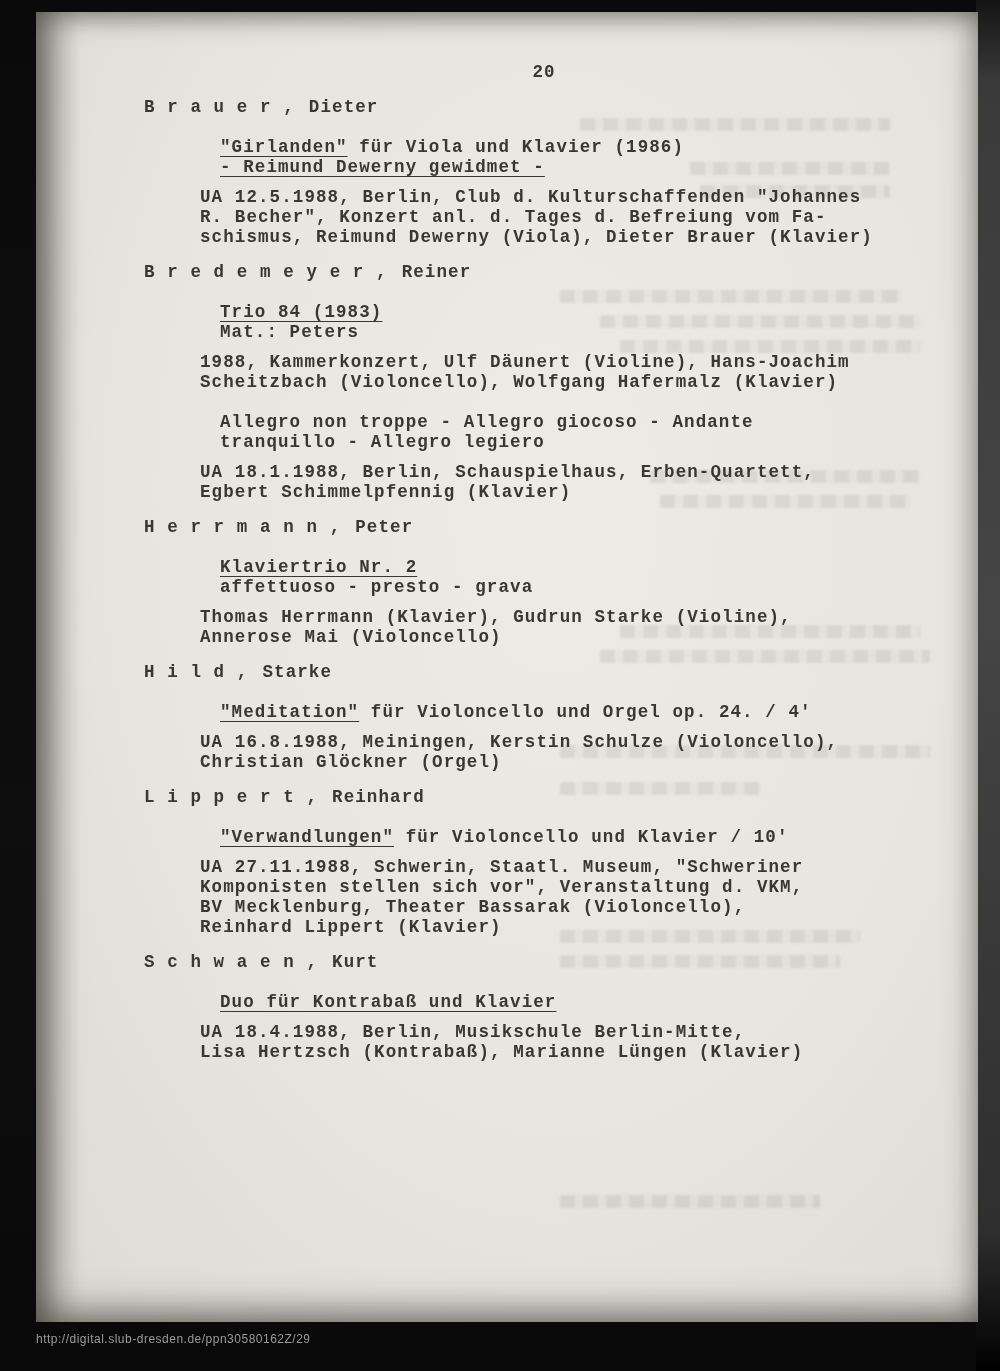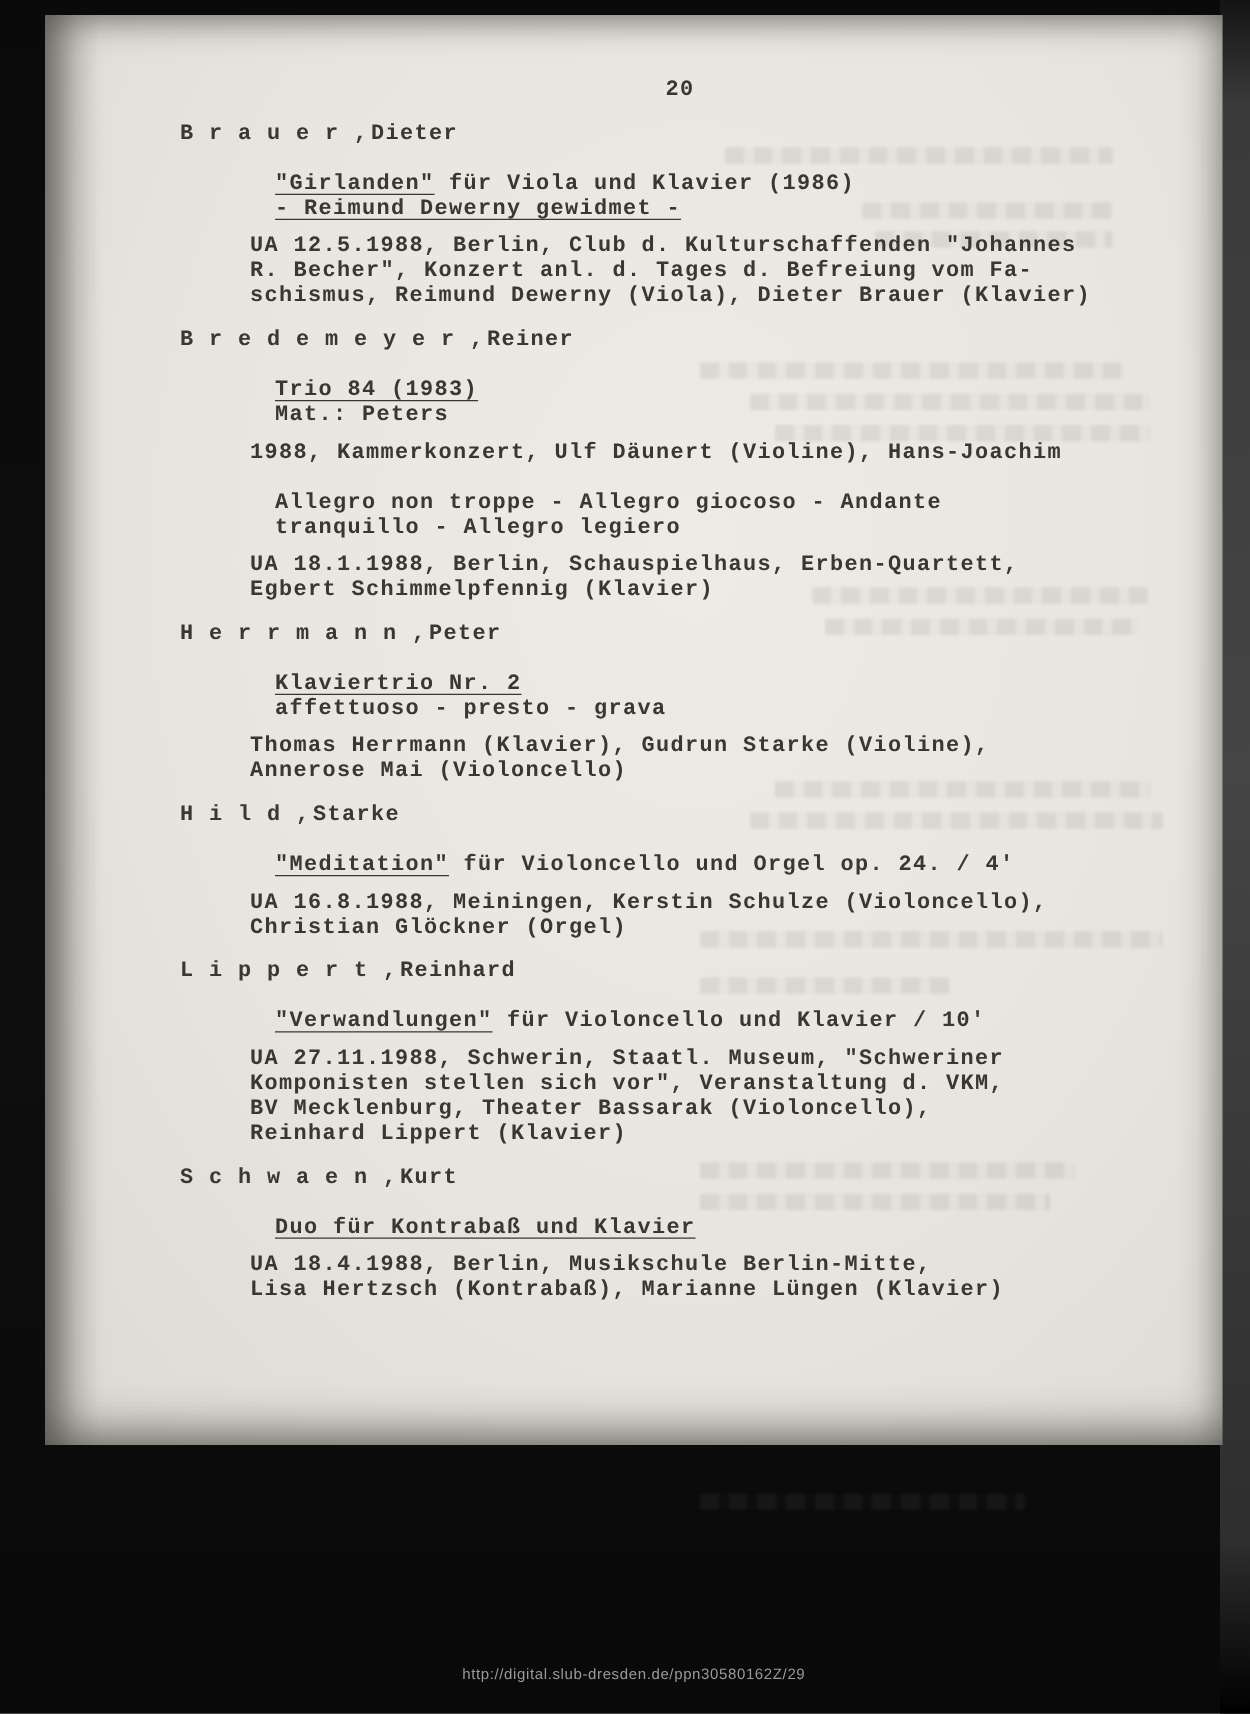--- a/index.html
+++ b/index.html
@@ -6,21 +6,21 @@
   body {
     width:1000px; height:1371px; position:relative; overflow:hidden;
     background:linear-gradient(180deg,#0a0a0a 0%, #0e0e0e 60%, #090909 100%);
     font-family:"Liberation Mono","DejaVu Sans Mono",monospace;
   }
   .right-strip {
     position:absolute; top:0; right:0; width:24px; height:100%;
     background:linear-gradient(180deg,#141414 0%, #3a3a3a 6%, #454545 45%, #2e2e2e 90%, #000 100%);
   }
   .scan-page {
-    position:absolute; left:36px; top:12px; width:942px; height:1144px;
+    position:absolute; left:36px; top:12px; width:942px; height:1310px;
     background:radial-gradient(ellipse at 55% 38%, #edebe6 0%, #e7e5e0 55%, #dcdad3 100%);
     box-shadow:
       inset 28px 0 34px -16px rgba(55,55,50,.55),
       inset -20px 0 28px -12px rgba(80,80,72,.40),
       inset 0 20px 26px -14px rgba(70,70,62,.50),
       inset 0 -28px 34px -16px rgba(55,55,50,.55);
   }
   .gutter-shadow {
     position:absolute; left:0; top:0; width:44px; height:100%;
     background:linear-gradient(90deg, rgba(90,88,80,.45) 0%, rgba(120,118,110,.18) 55%, rgba(120,118,110,0) 100%);
@@ -33,27 +33,27 @@
   }
   .content {
     position:absolute; left:108px; top:50px; width:800px;
     font-size:17.5px; line-height:20px; letter-spacing:1.1px;
     font-weight:bold; color:#3a3733;
   }
   .content p, .content h2, .content div.pagenum { margin:0; padding:0; font-size:inherit; font-weight:inherit; }
   .pagenum { text-align:center; margin-bottom:38px; }
   .entry { margin-top:15px; }
   .composer { letter-spacing:1.1px; }
-  .firstname { margin-left:2px; }
+  .firstname { margin-left:14px; }
   .head { margin-left:76px; margin-top:20px; }
   .ua   { margin-left:56px; margin-top:10px; }
   .line { white-space:pre; }
   .u { text-decoration:underline; text-underline-offset:3.5px; text-decoration-thickness:1.3px; }
   .watermark {
-    position:absolute; left:36px; width:942px; top:1332px; text-align:center;
+    position:absolute; left:36px; width:942px; top:1332px; 
     font-family:"Liberation Sans",sans-serif; font-size:12px; letter-spacing:.5px;
     color:#9a9a9a;
   }
 </style>
 </head>
 <body>
 
 <div class="right-strip"></div>
 
 <div class="scan-page">
@@ -93,20 +93,21 @@
     </section>
 
     <section class="entry">
       <h2 class="composer"><span class="surname">B r e d e m e y e r ,</span><span class="firstname">Reiner</span></h2>
       <div class="head">
         <p class="line"><span class="u">Trio 84 (1983)</span><span></span></p>
         <p class="line"><span class="u"></span><span>Mat.: Peters</span></p>
       </div>
       <div class="ua">
         <p class="line">1988, Kammerkonzert, Ulf Däunert (Violine), Hans-Joachim</p>
+        <p class="line">Scheitzbach (Violoncello), Wolfgang Hafermalz (Klavier)</p>
       </div>
     </section>
 
     <section class="entry">
       <div class="head">
         <p class="line"><span class="u"></span><span>Allegro non troppe - Allegro giocoso - Andante</span></p>
         <p class="line"><span class="u"></span><span>tranquillo - Allegro legiero</span></p>
       </div>
       <div class="ua">
         <p class="line">UA 18.1.1988, Berlin, Schauspielhaus, Erben-Quartett,</p>

